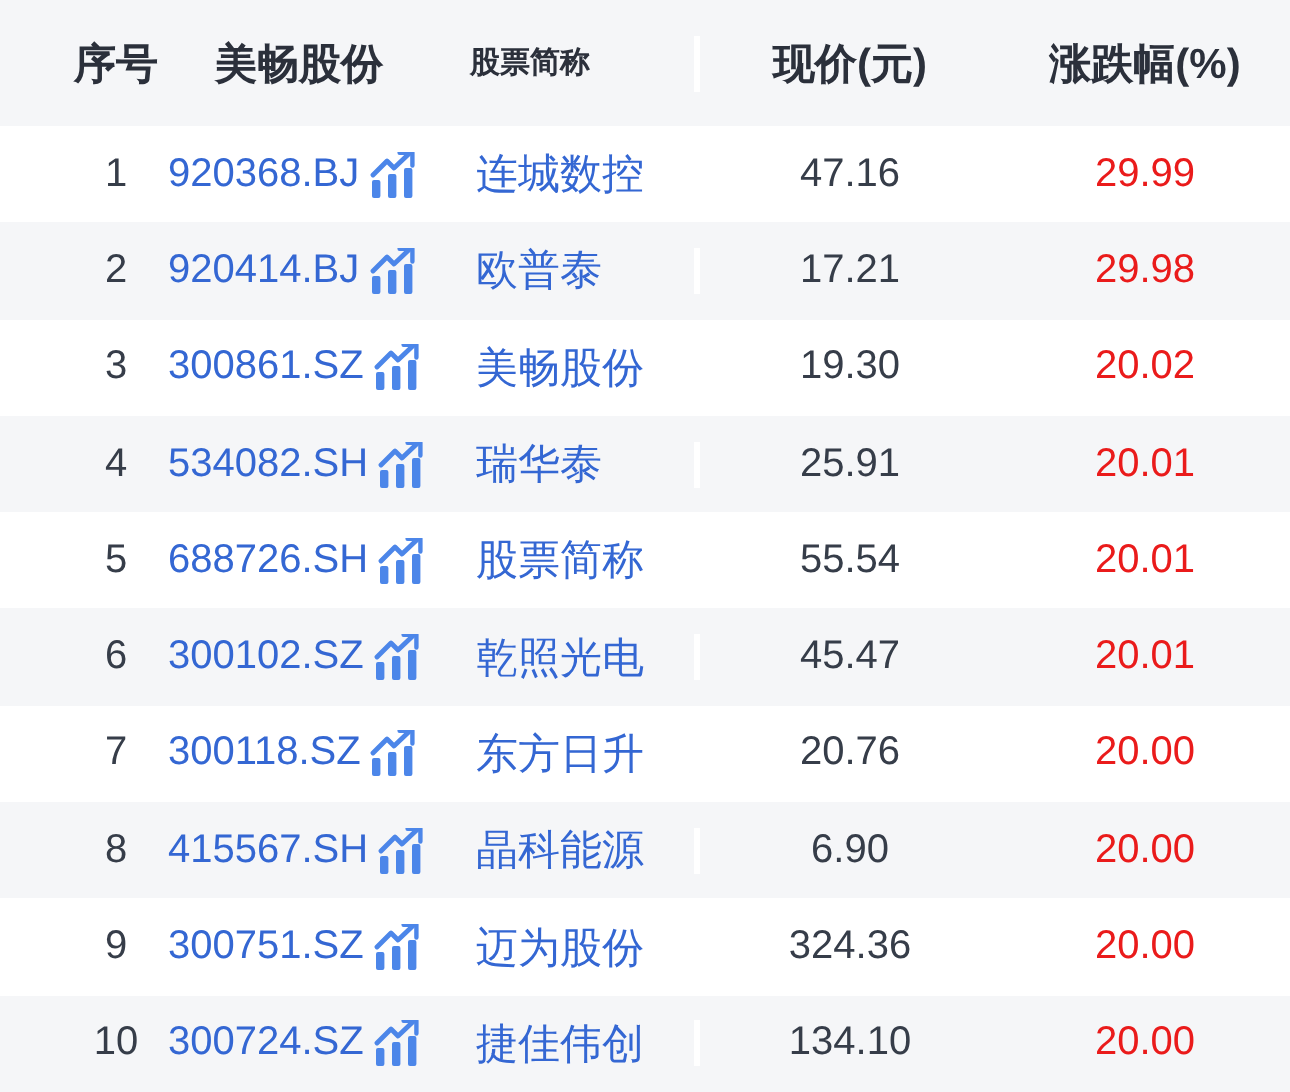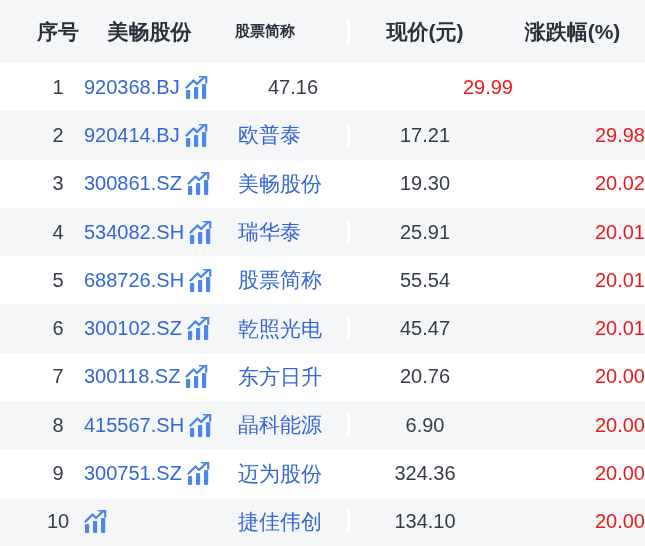--- a/index.html
+++ b/index.html
@@ -18,21 +18,21 @@
   .row.alt{background:var(--row-alt-bg);}
   .c1{width:84px;text-align:center;padding-left:32px;}
   .c2{width:131px;display:flex;align-items:center;gap:5px;}
   .c3{width:132px;text-align:left;padding-left:23px;font-size:21px;}
   .c4{width:153px;text-align:center;border-left:3px solid var(--divider);}
   .c5{width:145px;text-align:center;}
   .hrow .c2{justify-content:center;}
   .hrow .c3{padding-left:20px;font-size:15px;}
   .link{color:var(--link-blue);cursor:pointer;white-space:nowrap;}
   .name{color:var(--link-blue);cursor:pointer;}
-  .chg{color:var(--change-red);text-align:right;}
+  .chg{color:var(--change-red);}
   .kicon{display:inline-block;width:24px;height:23px;vertical-align:middle;cursor:pointer;flex:0 0 auto;}
   .kicon svg{display:block;}
 </style>
 </head>
 <body>
 
 <div class="table">
   <div class="hrow">
     <div class="c1">序号</div>
     <div class="c2">美畅股份</div>
@@ -48,20 +48,21 @@
       <span class="kicon">
         <svg width="24" height="23" viewBox="0 0 24 23" fill="none" xmlns="http://www.w3.org/2000/svg">
           <rect x="1" y="14" width="4.2" height="9" rx="1" fill="var(--icon-blue)"></rect>
           <rect x="9" y="11" width="4.2" height="12" rx="1" fill="var(--icon-blue)"></rect>
           <rect x="17" y="8" width="4.2" height="15" rx="1" fill="var(--icon-blue)"></rect>
           <path d="M1.5 11.5 L8.5 4.5 L12 8 L19.5 0.9" stroke="var(--icon-blue)" stroke-width="2.4" stroke-linecap="round" stroke-linejoin="round" fill="none"></path>
           <path d="M14.8 0.4 L21.2 0.4 L21.2 6.8" stroke="var(--icon-blue)" stroke-width="2.2" stroke-linecap="round" stroke-linejoin="round" fill="none"></path>
         </svg>
       </span>
     </div>
+    <div class="c3 name">连城数控</div>
     <div class="c4">47.16</div>
     <div class="c5 chg">29.99</div>
   </div>
 
   <div class="row alt">
     <div class="c1">2</div>
     <div class="c2">
       <span class="link">920414.BJ</span>
       <span class="kicon">
         <svg width="24" height="23" viewBox="0 0 24 23" fill="none" xmlns="http://www.w3.org/2000/svg">
@@ -207,20 +208,21 @@
       </span>
     </div>
     <div class="c3 name">迈为股份</div>
     <div class="c4">324.36</div>
     <div class="c5 chg">20.00</div>
   </div>
 
   <div class="row alt">
     <div class="c1">10</div>
     <div class="c2">
+      <span class="link">300724.SZ</span>
       <span class="kicon">
         <svg width="24" height="23" viewBox="0 0 24 23" fill="none" xmlns="http://www.w3.org/2000/svg">
           <rect x="1" y="14" width="4.2" height="9" rx="1" fill="var(--icon-blue)"></rect>
           <rect x="9" y="11" width="4.2" height="12" rx="1" fill="var(--icon-blue)"></rect>
           <rect x="17" y="8" width="4.2" height="15" rx="1" fill="var(--icon-blue)"></rect>
           <path d="M1.5 11.5 L8.5 4.5 L12 8 L19.5 0.9" stroke="var(--icon-blue)" stroke-width="2.4" stroke-linecap="round" stroke-linejoin="round" fill="none"></path>
           <path d="M14.8 0.4 L21.2 0.4 L21.2 6.8" stroke="var(--icon-blue)" stroke-width="2.2" stroke-linecap="round" stroke-linejoin="round" fill="none"></path>
         </svg>
       </span>
     </div>

